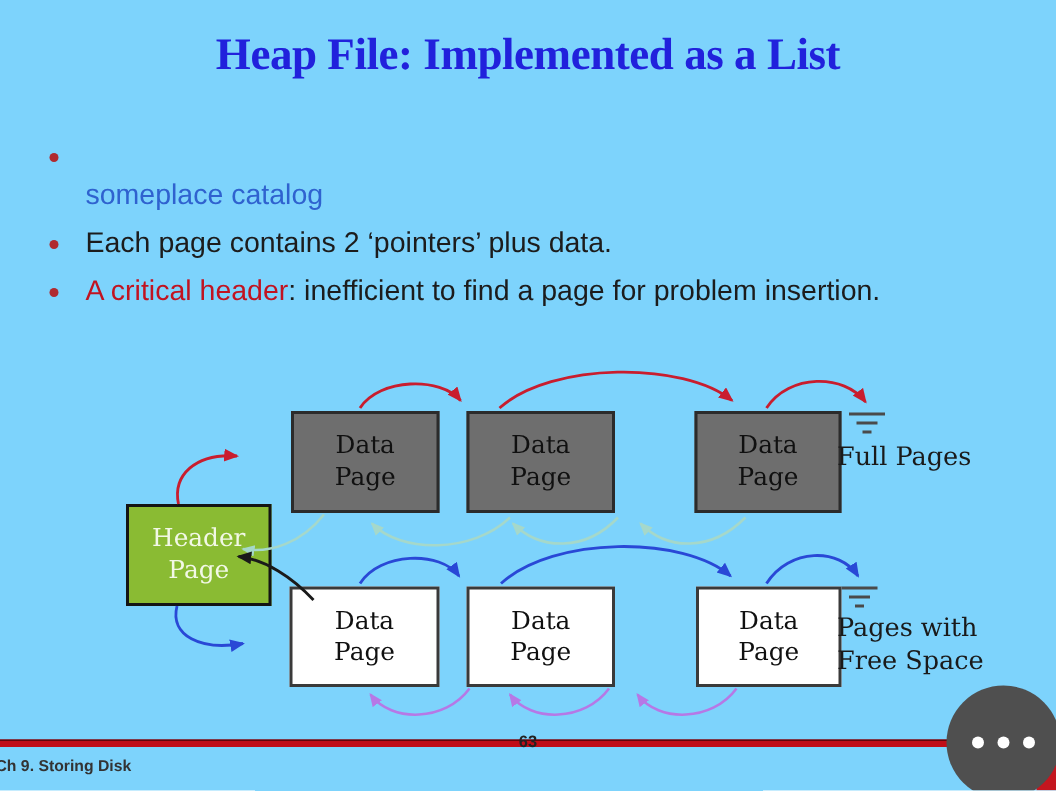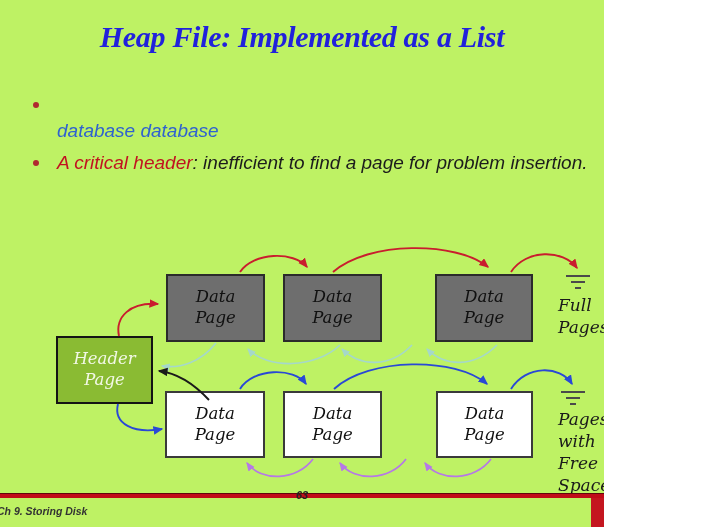--- a/index.html
+++ b/index.html
@@ -1,36 +1,36 @@
 <!DOCTYPE html>
 <html><head>
 <meta charset="utf-8">
 <style>
   html,body{margin:0;padding:0;background:#ffffff;}
-  .page{position:relative;width:604px;height:527px;background:#bef264;overflow:hidden;
-        font-family:"Liberation Sans",sans-serif;font-style:italic;}
+  .page{position:relative;width:704px;height:527px;background:#7dd3fc;overflow:hidden;
+        font-family:"Liberation Sans",sans-serif;}
 
   
   .title{position:absolute;top:20px;left:0;right:0;margin:0;text-align:center;
          font-family:"Liberation Serif",serif;font-weight:bold;font-size:30px;
          letter-spacing:-0.3px;color:#2121dc;}
 
   
   .bullets{position:absolute;top:92px;left:30px;right:14px;margin:0;padding:0;list-style:none;
            font-size:19px;line-height:26px;color:#1c1c1c;}
   .bullets li{position:relative;padding-left:27px;margin-bottom:6px;}
   .bullets li::before{content:"";position:absolute;left:3px;top:10px;width:6px;height:6px;
            border-radius:50%;background:#b02a30;}
   .hl-blue{color:#2f62cf;}
   .hl-red{color:#c11320;}
 
   
   .box{position:absolute;box-sizing:border-box;display:flex;align-items:center;justify-content:center;
        font-family:"DejaVu Serif","Liberation Serif",serif;font-size:16.5px;line-height:1.25;
-       text-align:center;z-index:2;}
+       text-align:center;z-index:2;margin-left:28px;}
   .box span{word-spacing:9999px;}
   .header-box{left:56px;top:336px;width:97px;height:68px;background:#8abb33;
               border:2px solid #141414;color:#f2f8e6;}
   .gray-box{background:#6e6e6e;border:2px solid #2b2b2b;color:#101010;}
   .white-box{background:#ffffff;border:2px solid #3a3a3a;color:#101010;}
   .g1{left:166px;top:274px;width:99px;height:68px;}
   .g2{left:283px;top:274px;width:99px;height:68px;}
   .g3{left:435px;top:274px;width:98px;height:68px;}
   .w1{left:165px;top:391px;width:100px;height:67px;}
   .w2{left:283px;top:391px;width:99px;height:67px;}
@@ -60,21 +60,24 @@
 </head>
 <body>
 
 <div class="page">
 
   <h1 class="title">Heap File: Implemented as a List</h1>
 
   <ul class="bullets">
     <li>
       <br>
-      <span class="hl-blue">database database</span>
+      <span class="hl-blue">someplace catalog</span>
+    </li>
+    <li>
+      <span>Each page contains 2 ‘pointers’ plus data.</span>
     </li>
     <li>
       <span class="hl-red">A critical header</span><span>: inefficient to find a page for problem insertion.</span>
     </li>
   </ul>
 
   <div class="box header-box">
     <span>Header Page</span>
   </div>
   <div class="box gray-box g1">

